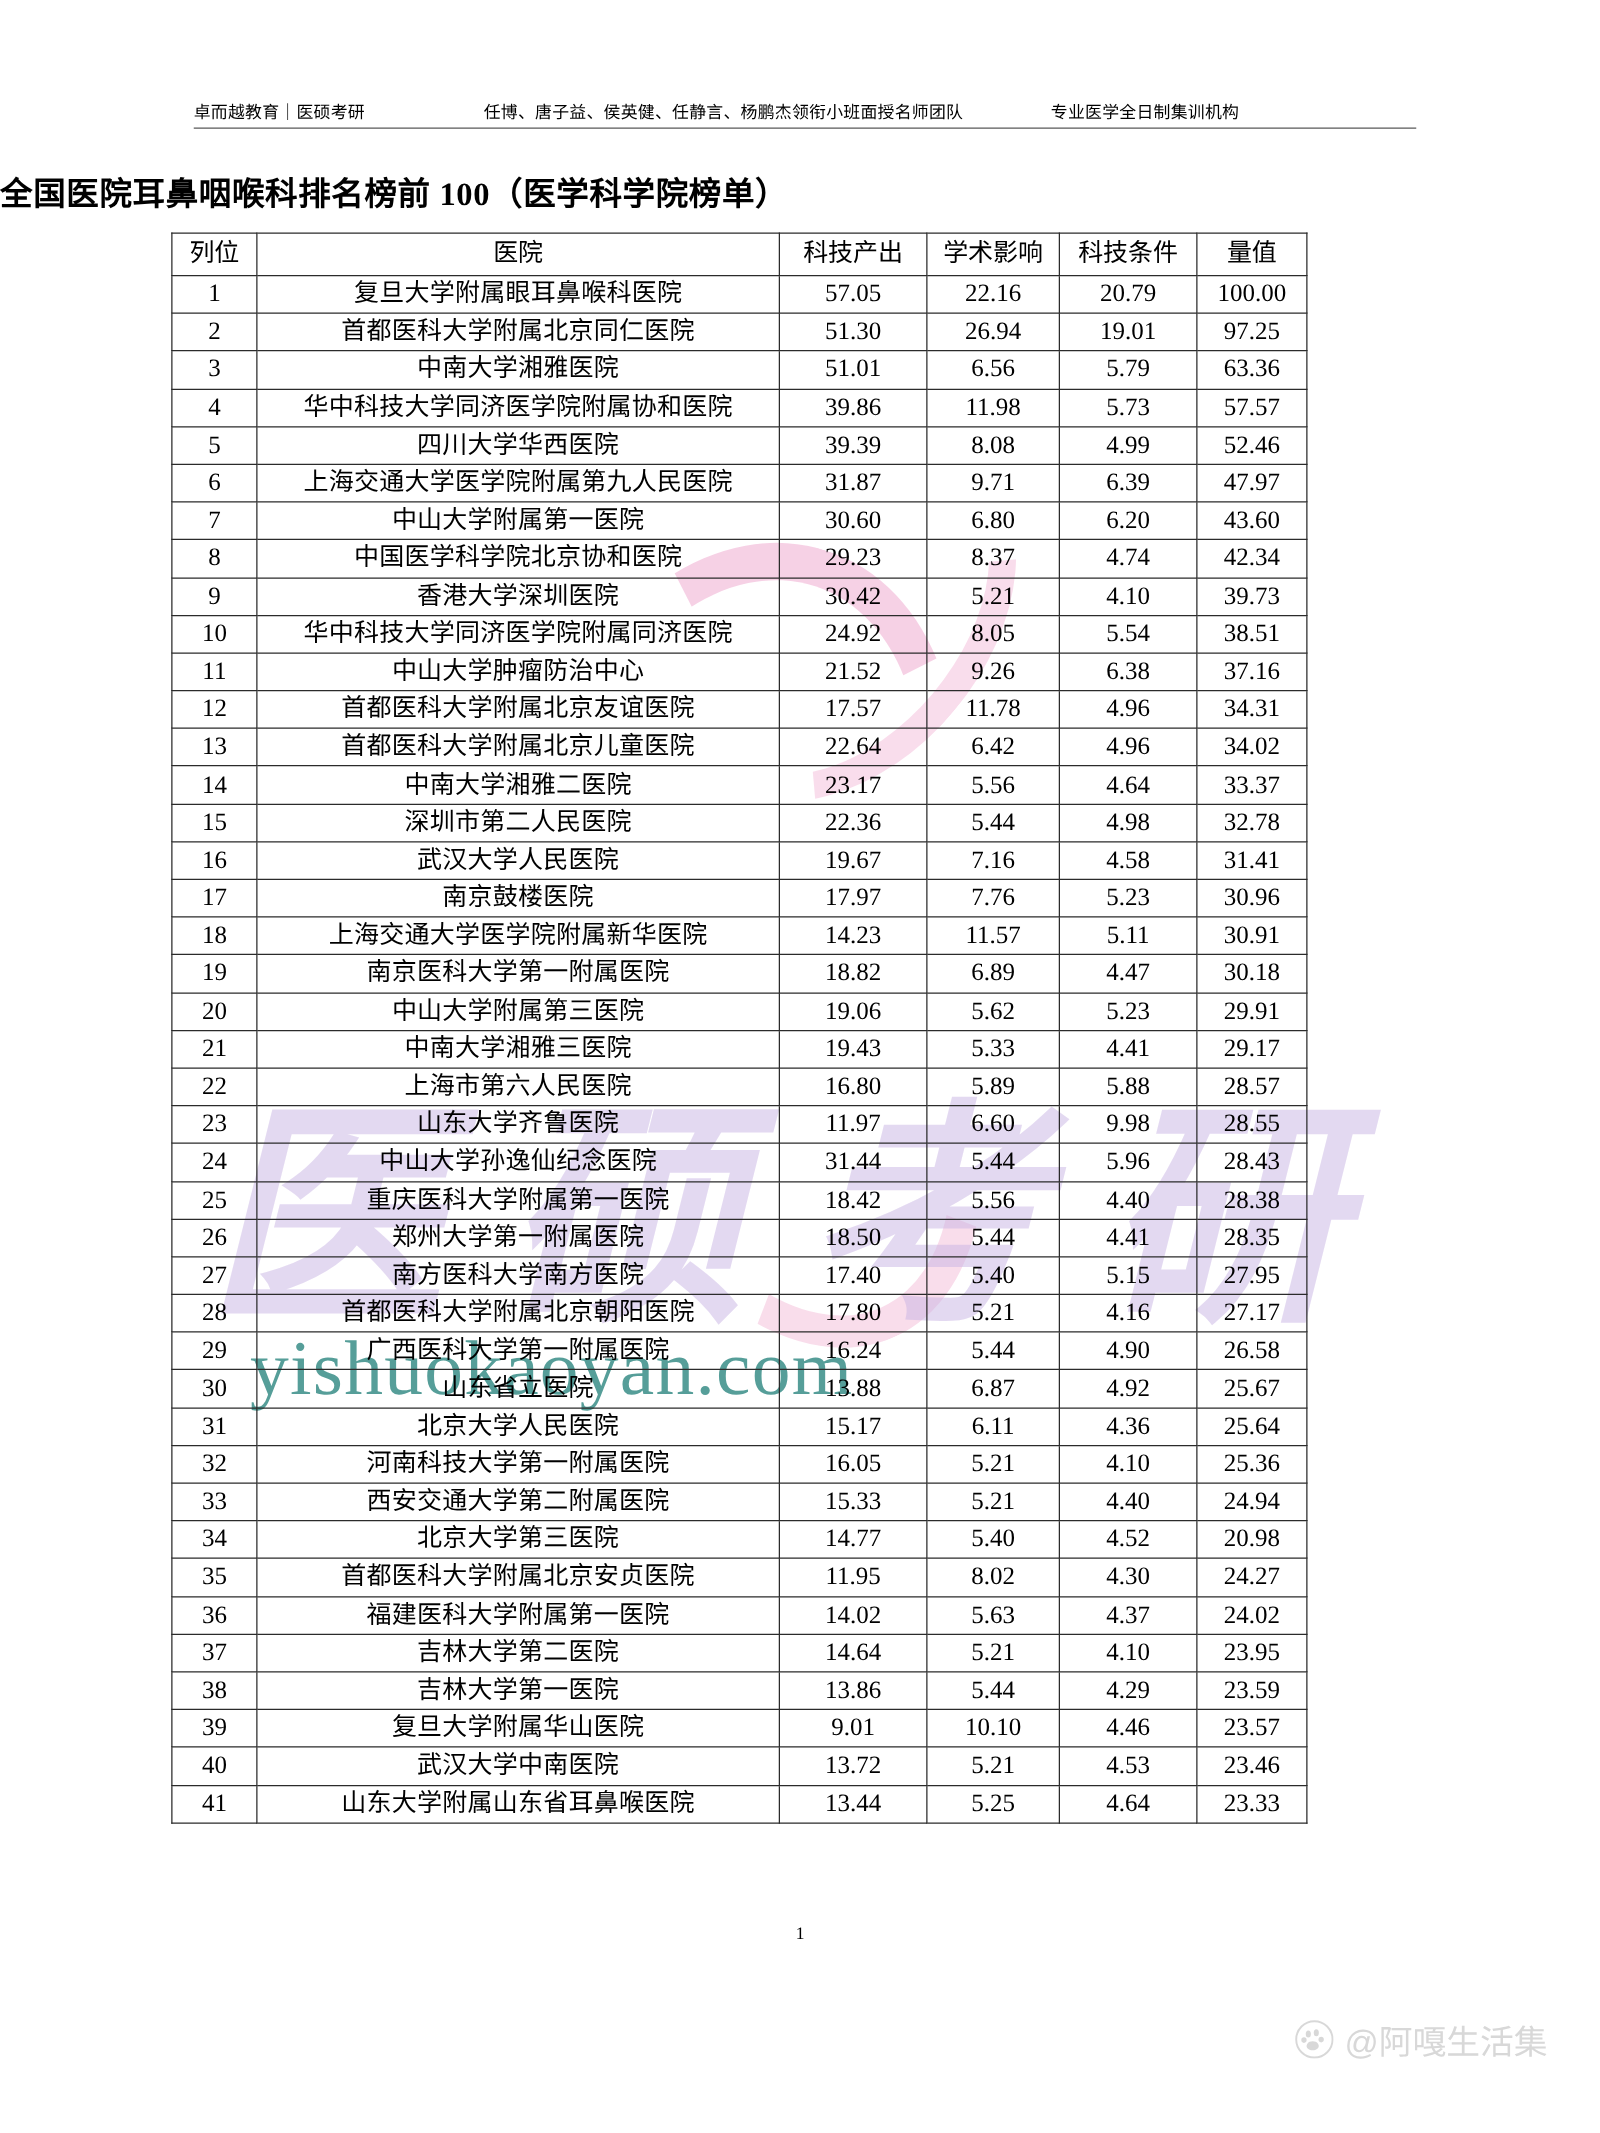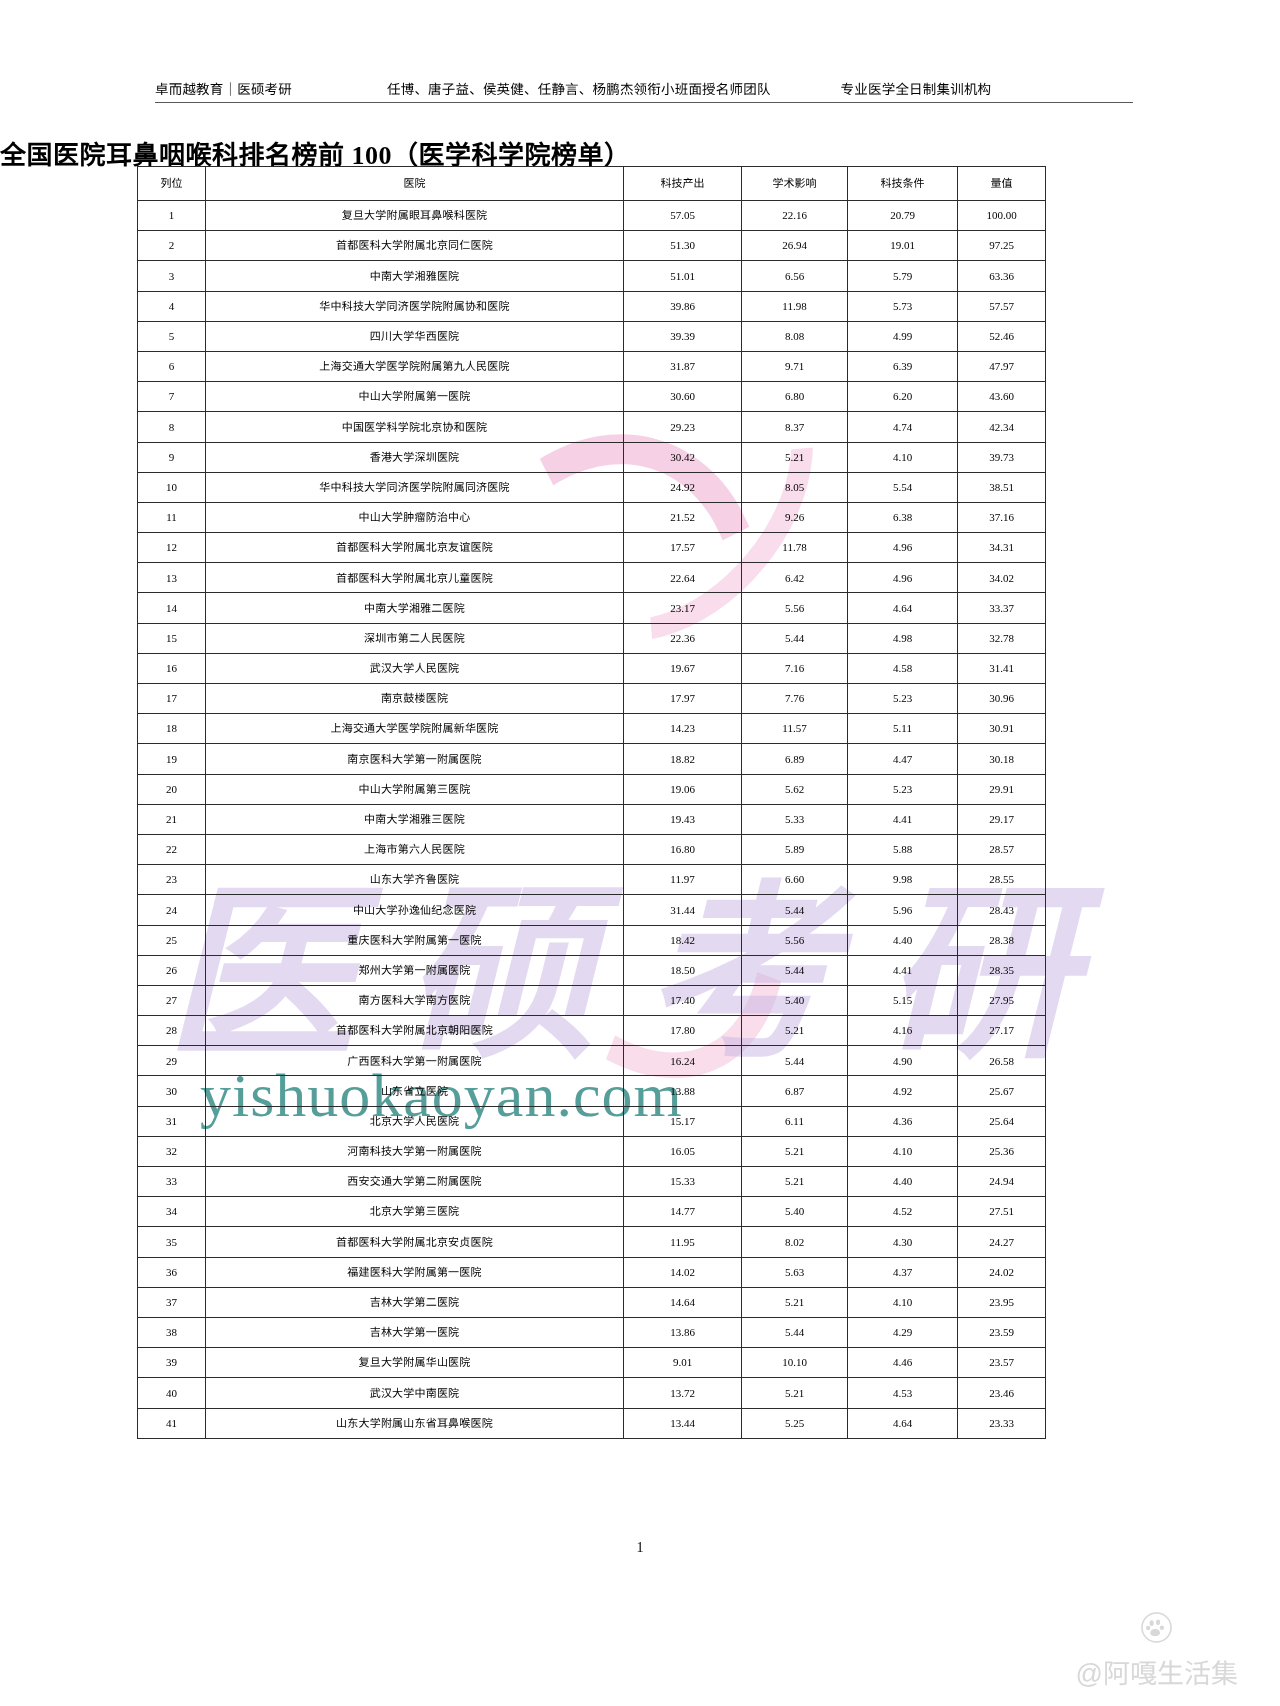--- a/index.html
+++ b/index.html
@@ -63,21 +63,22 @@
   .table-wrap {
     position: absolute;
     left: 137px;
     top: 166px;
     width: 908px;
   }
   table.rank {
     width: 908px;
     border-collapse: collapse;
     table-layout: fixed;
-    font-size: 11px;
+    font-size: 20px;
+    margin-top: 20px;
   }
   table.rank col.c-rank  { width: 68px; }
   table.rank col.c-name  { width: 418px; }
   table.rank col.c-out   { width: 118px; }
   table.rank col.c-acad  { width: 106px; }
   table.rank col.c-cond  { width: 110px; }
   table.rank col.c-score { width: 88px; }
 
   table.rank th, table.rank td {
     border: 1px solid #2b2b2b;
@@ -174,21 +175,20 @@
     position: absolute;
     right: 42px;
     top: 1612px;
     display: flex;
     align-items: center;
     gap: 9px;
     color: #d8d8d8;
     font-size: 27px;
     font-family: "Liberation Sans", sans-serif;
     white-space: nowrap;
-    flex-direction: column;
   }
   .site-credit .paw-logo {
     width: 31px; height: 31px;
     flex: 0 0 auto;
     display: block;
   }
 </style>
 </head>
 <body>
 
@@ -495,21 +495,21 @@
             <td class="num">5.21</td>
             <td class="num">4.40</td>
             <td class="num">24.94</td>
           </tr>
           <tr>
             <td class="num">34</td>
             <td class="name">北京大学第三医院</td>
             <td class="num">14.77</td>
             <td class="num">5.40</td>
             <td class="num">4.52</td>
-            <td class="num">27.51</td>
+            <td class="num">20.98</td>
           </tr>
           <tr>
             <td class="num">35</td>
             <td class="name">首都医科大学附属北京安贞医院</td>
             <td class="num">11.95</td>
             <td class="num">8.02</td>
             <td class="num">4.30</td>
             <td class="num">24.27</td>
           </tr>
           <tr>

